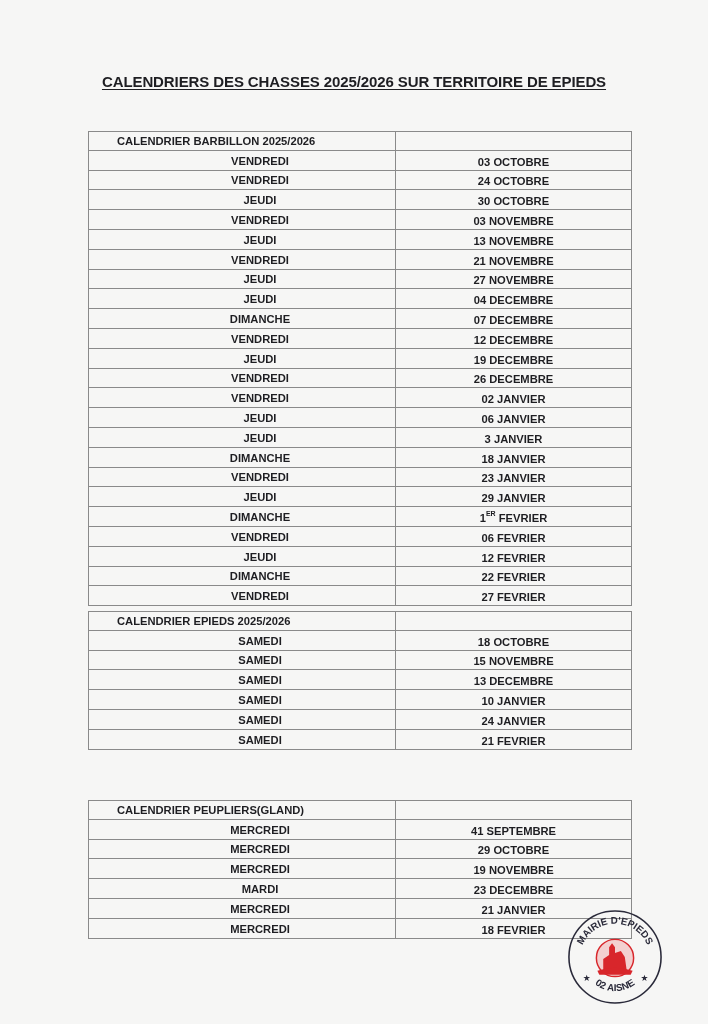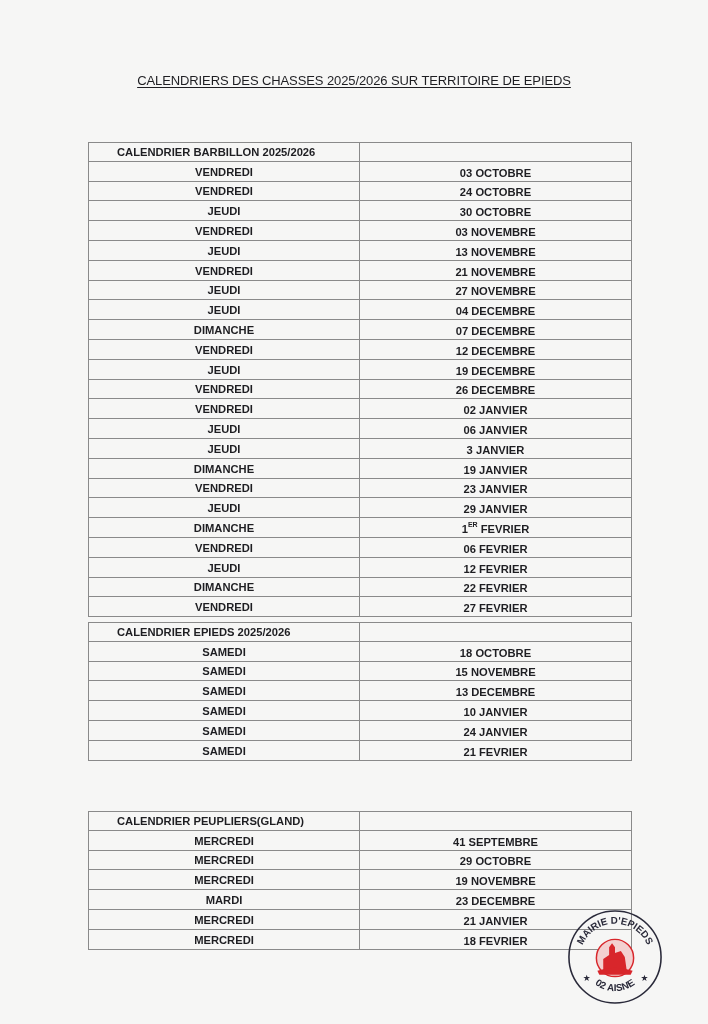--- a/index.html
+++ b/index.html
@@ -6,36 +6,36 @@
   body {
     width: 708px; height: 1024px; overflow: hidden;
     background: #f6f6f5;
     font-family: "Liberation Sans", sans-serif;
     color: #1e1e22;
     position: relative;
   }
   .page-title {
     position: absolute; left: 0; right: 0; top: 73px;
     text-align: center;
-    font-size: 13px; font-weight: normal;
+    font-size: 15px; font-weight: bold;
     letter-spacing: -0.1px;
   }
   .page-title span { text-decoration: underline; text-underline-offset: 2px; }
   table.cal {
     position: absolute; left: 88px; width: 544px;
     border-collapse: collapse;
-    font-size: 11.2px; font-weight: bold; margin-top: 11px;
+    font-size: 11.2px; font-weight: bold;
   }
   table.cal td {
     border: 1px solid #8a8a8a;
     height: 17.8px; padding: 0;
     text-align: center; vertical-align: bottom;
     line-height: 16px;
   }
-  table.cal td.day { width: 270px; padding-bottom: 1px; }
+  table.cal td.day { width: 270px; padding-bottom: 1px; padding-left: 36px; }
   table.cal td.date { padding-bottom: 0; }
   table.cal td.date span { text-underline-offset: 2px; text-decoration-color: #666; }
   table.cal td.head { text-align: left; padding-left: 28px; vertical-align: middle; }
   sup.sup { font-size: 7px; vertical-align: top; line-height: 8px; }
   #t1 { top: 131px; }
   #t2 { top: 611px; }
   #t3 { top: 800px; }
   .stamp {
     position: absolute; left: 566px; top: 908px; width: 98px; height: 98px;
   }
@@ -106,21 +106,21 @@
       <tr>
         <td class="day">JEUDI</td>
         <td class="date"><span>06 JANVIER</span></td>
       </tr>
       <tr>
         <td class="day">JEUDI</td>
         <td class="date"><span>3 JANVIER</span></td>
       </tr>
       <tr>
         <td class="day">DIMANCHE</td>
-        <td class="date"><span>19 JANVIER</span></td>
+        <td class="date"><span>18 JANVIER</span></td>
       </tr>
       <tr>
         <td class="day">VENDREDI</td>
         <td class="date"><span>23 JANVIER</span></td>
       </tr>
       <tr>
         <td class="day">JEUDI</td>
         <td class="date"><span>29 JANVIER</span></td>
       </tr>
       <tr>

